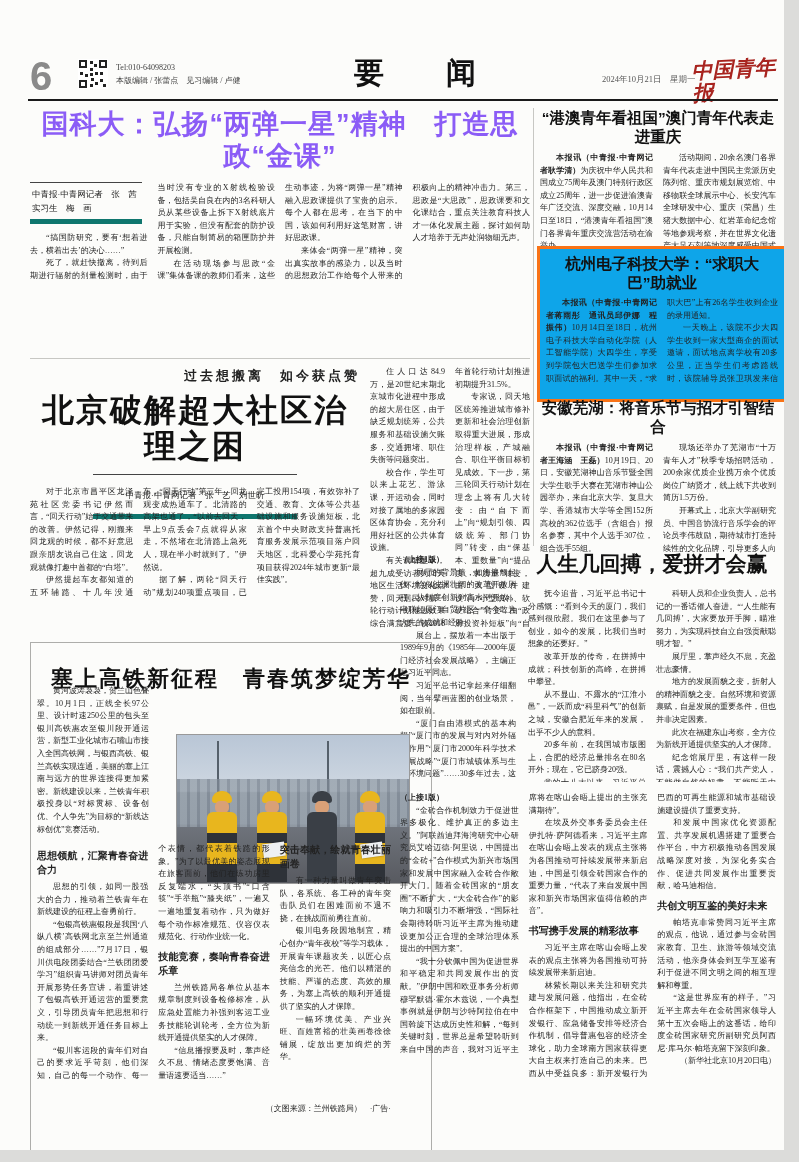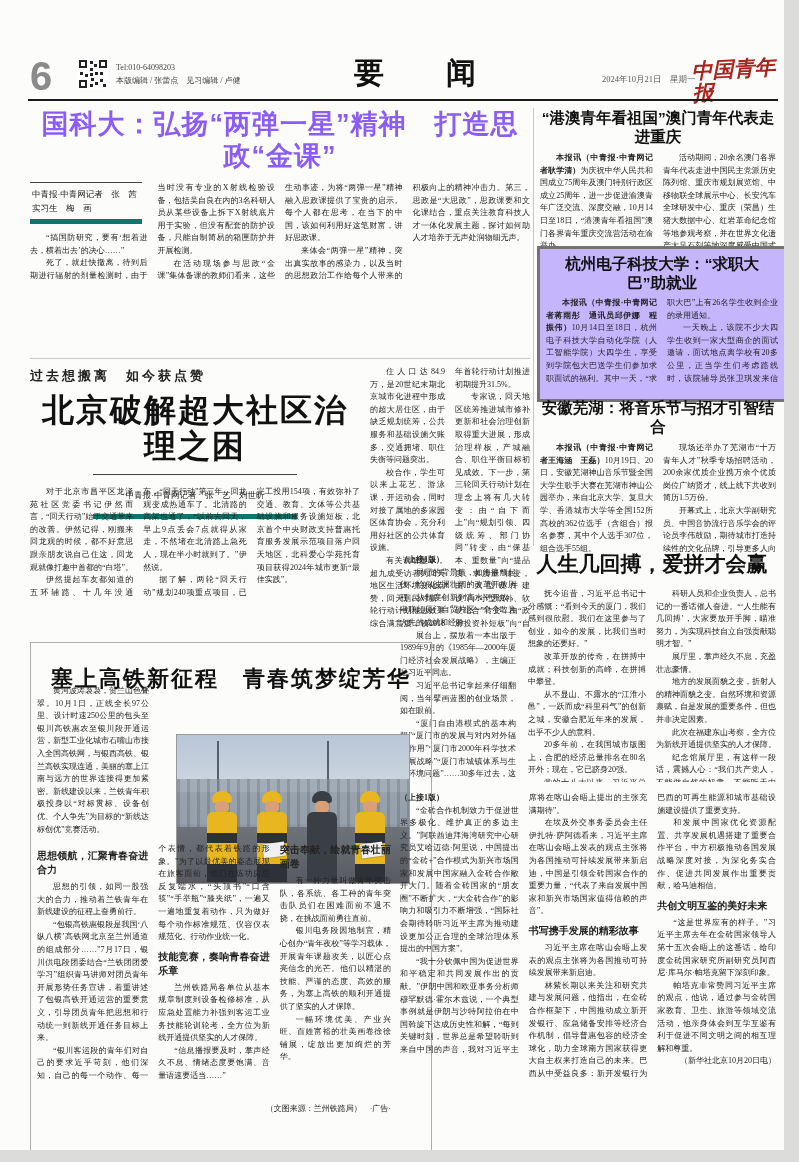--- a/index.html
+++ b/index.html
@@ -25,25 +25,25 @@
   .cols4{column-count:4;column-gap:10px;}
   .byline-box{border-top:1px solid #444;border-bottom:5px solid #0f766e;
     padding:4px 2px;margin:0 6px 8px 0;font-size:8.5px;line-height:14px;text-align:left;text-indent:0!important;}
   .byline-box p{text-indent:0;}
   .lead-byline{font-weight:bold;}
   .h-big{font:bold 27px/32px "Liberation Sans",sans-serif;text-align:center;color:#8b5cf6;letter-spacing:1px;}
   .h-serif-big{font:bold 32px/36px "Liberation Serif",serif;text-align:center;color:#111;letter-spacing:2px;}
   .h-mid{font:bold 15.5px/19px "Liberation Sans",sans-serif;text-align:center;color:#111;}
   .h-f{font:bold 21px/24px "Liberation Sans",sans-serif;text-align:center;color:#111;}
   .h-ad{font:bold 22px/26px "Liberation Serif",serif;text-align:center;color:#111;letter-spacing:2px;}
-  .kicker{font:bold 13px/16px "Liberation Sans",sans-serif;text-align:left;color:#222;letter-spacing:3px;}
+  .kicker{font:bold 13px/16px "Liberation Sans",sans-serif;text-align:right;color:#222;letter-spacing:3px;}
   .subhead{font:bold 10px/14px "Liberation Sans",sans-serif;text-indent:0!important;margin:6px 0 4px 0!important;}
   .marker{font-weight:bold;text-indent:0!important;}
   .endline{text-align:right;text-indent:0!important;font-size:8px;}
-  .hl-box{border:3px solid #737373;background:#c4b5fd;}
+  .hl-box{border:3px solid #f97316;background:#0ea5e9;}
   
   .photo{background:linear-gradient(180deg,#b9c6d6 0%,#cfd8e2 38%,#9aa4ae 39%,#8d97a2 60%,#6f747c 61%,#585a60 100%);
     position:relative;overflow:hidden;border:1px solid #999;}
   .fence{position:absolute;left:0;top:30%;width:100%;height:32%;
     background:repeating-linear-gradient(90deg,#7e8894 0 3px,#98a2ac 3px 10px);opacity:.8;}
   .pole{position:absolute;top:4%;width:2px;height:40%;background:#55606b;}
   .worker{position:absolute;bottom:0;width:34px;height:62%;}
   .cap{position:absolute;left:7px;top:0;width:20px;height:12px;border-radius:9px 9px 3px 3px;background:#e8b61e;}
   .cap.dark{background:#3a3f46;}
   .face{position:absolute;left:10px;top:10px;width:14px;height:12px;border-radius:5px;background:#d8a želez;background:#d9a077;}
@@ -240,18 +240,18 @@
   <div class="abs body-txt cols3" style="left:400px;top:792px;width:376px;height:350px;">
     <p class="marker">（上接1版）</p>
     <p>“金砖合作机制致力于促进世界多极化、维护真正的多边主义。”阿联酋迪拜海湾研究中心研究员艾哈迈德·阿里说，中国提出的“金砖+”合作模式为新兴市场国家和发展中国家融入金砖合作敞开大门。随着金砖国家的“朋友圈”不断扩大，“大金砖合作”的影响力和吸引力不断增强，“国际社会期待聆听习近平主席为推动建设更加公正合理的全球治理体系提出的中国方案”。</p>
     <p>“我十分钦佩中国为促进世界和平稳定和共同发展作出的贡献。”伊朗中国和欧亚事务分析师穆罕默德·霍尔木兹说，一个典型事例就是伊朗与沙特阿拉伯在中国斡旋下达成历史性和解，“每到关键时刻，世界总是希望聆听到来自中国的声音，我对习近平主席将在喀山会晤上提出的主张充满期待”。</p>
     <p>在埃及外交事务委员会主任伊扎特·萨阿德看来，习近平主席在喀山会晤上发表的观点主张将为各国推动可持续发展带来新启迪，中国是引领金砖国家合作的重要力量，“代表了来自发展中国家和新兴市场国家值得信赖的声音”。</p>
     <p class="subhead">书写携手发展的精彩故事</p>
     <p>习近平主席在喀山会晤上发表的观点主张将为各国推动可持续发展带来新启迪。</p>
     <p>林紫长期以来关注和研究共建与发展问题，他指出，在金砖合作框架下，中国推动成立新开发银行、应急储备安排等经济合作机制，倡导普惠包容的经济全球化，助力全球南方国家获得更大自主权来打造自己的未来。巴西从中受益良多：新开发银行为巴西的可再生能源和城市基础设施建设提供了重要支持。</p>
     <p>和发展中国家优化资源配置、共享发展机遇搭建了重要合作平台，中方积极推动各国发展战略深度对接，为深化务实合作、促进共同发展作出重要贡献，哈马迪相信。</p>
     <p class="subhead">共创文明互鉴的美好未来</p>
+    <p>帕塔克非常赞同习近平主席的观点，他说，通过参与金砖国家教育、卫生、旅游等领域交流活动，他亲身体会到互学互鉴有利于促进不同文明之间的相互理解和尊重。</p>
     <p>“这是世界应有的样子。”习近平主席去年在金砖国家领导人第十五次会晤上的这番话，给印度金砖国家研究所副研究员阿西尼·库马尔·帕塔克留下深刻印象。</p>
-    <p>帕塔克非常赞同习近平主席的观点，他说，通过参与金砖国家教育、卫生、旅游等领域交流活动，他亲身体会到互学互鉴有利于促进不同文明之间的相互理解和尊重。</p>
     <p class="endline">（新华社北京10月20日电）</p>
   </div>
 
 </div>
 
 </body></html>

